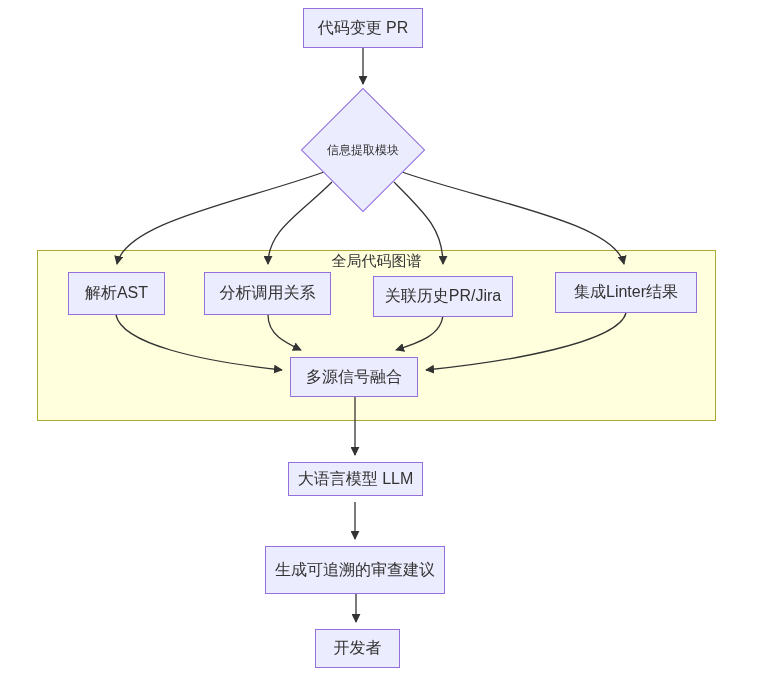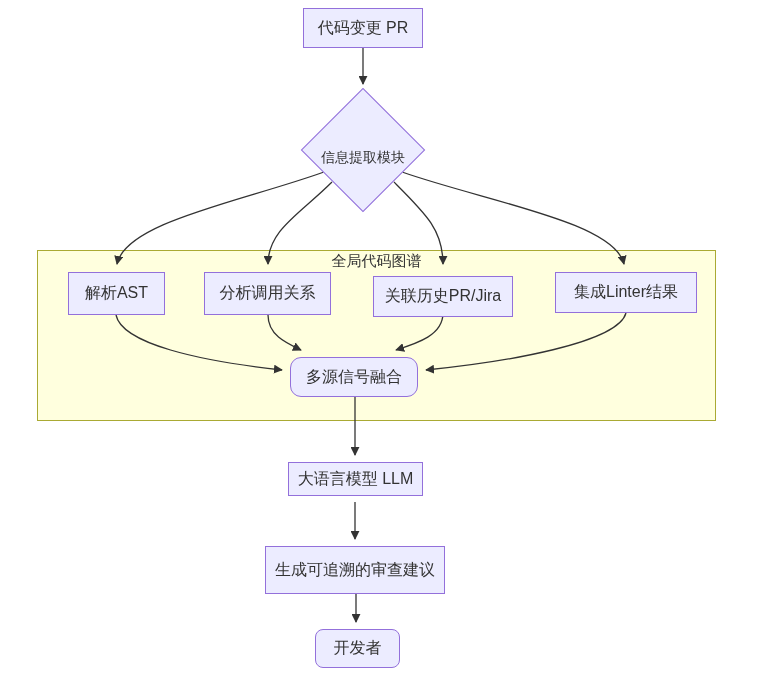--- a/index.html
+++ b/index.html
@@ -65,48 +65,48 @@
     color: var(--text);
     font-size: 16px;
     white-space: nowrap;
     z-index: 3;
   }
   .node-pr      { left: 303px; top: 8px;   width: 120px; height: 40px; }
   .node-ast     { left: 68px;  top: 272px; width: 97px;  height: 43px; text-align: center; }
   .node-call    { left: 204px; top: 272px; width: 127px; height: 43px; }
   .node-history { left: 373px; top: 276px; width: 140px; height: 41px; }
   .node-linter  { left: 555px; top: 272px; width: 142px; height: 41px; }
-  .node-fusion  { left: 290px; top: 357px; width: 128px; height: 40px; border-radius: 11px; }
+  .node-fusion  { left: 290px; top: 357px; width: 128px; height: 40px; }
   .node-llm     { left: 288px; top: 462px; width: 135px; height: 34px; }
   .node-review  { left: 265px; top: 546px; width: 180px; height: 48px; }
-  .node-dev     { left: 315px; top: 629px; width: 85px;  height: 39px; border-radius: 8px; }
+  .node-dev     { left: 315px; top: 629px; width: 85px;  height: 39px; }
   .diamond-wrap {
     position: absolute;
     left: 301px; top: 88px;
     width: 124px; height: 124px;
     z-index: 3;
   }
   .diamond-shape {
     position: absolute;
     left: 18px; top: 18px;
     width: 88px; height: 88px;
     background: var(--node-fill);
     border: 1px solid var(--node-border);
     box-sizing: border-box;
     transform: rotate(45deg);
   }
   .diamond-label {
     position: absolute;
-    left: 0; top: 8px;
+    left: 0; top: 0;
     width: 124px; height: 124px;
     display: flex;
     align-items: center;
     justify-content: center;
     color: var(--text);
-    font-size: 14px;
+    font-size: 12px;
     white-space: nowrap;
   }
 </style>
 </head>
 <body>
 
 <div class="canvas">
 
   <div class="subgraph"></div>
   <div class="subgraph-title">全局代码图谱</div>

